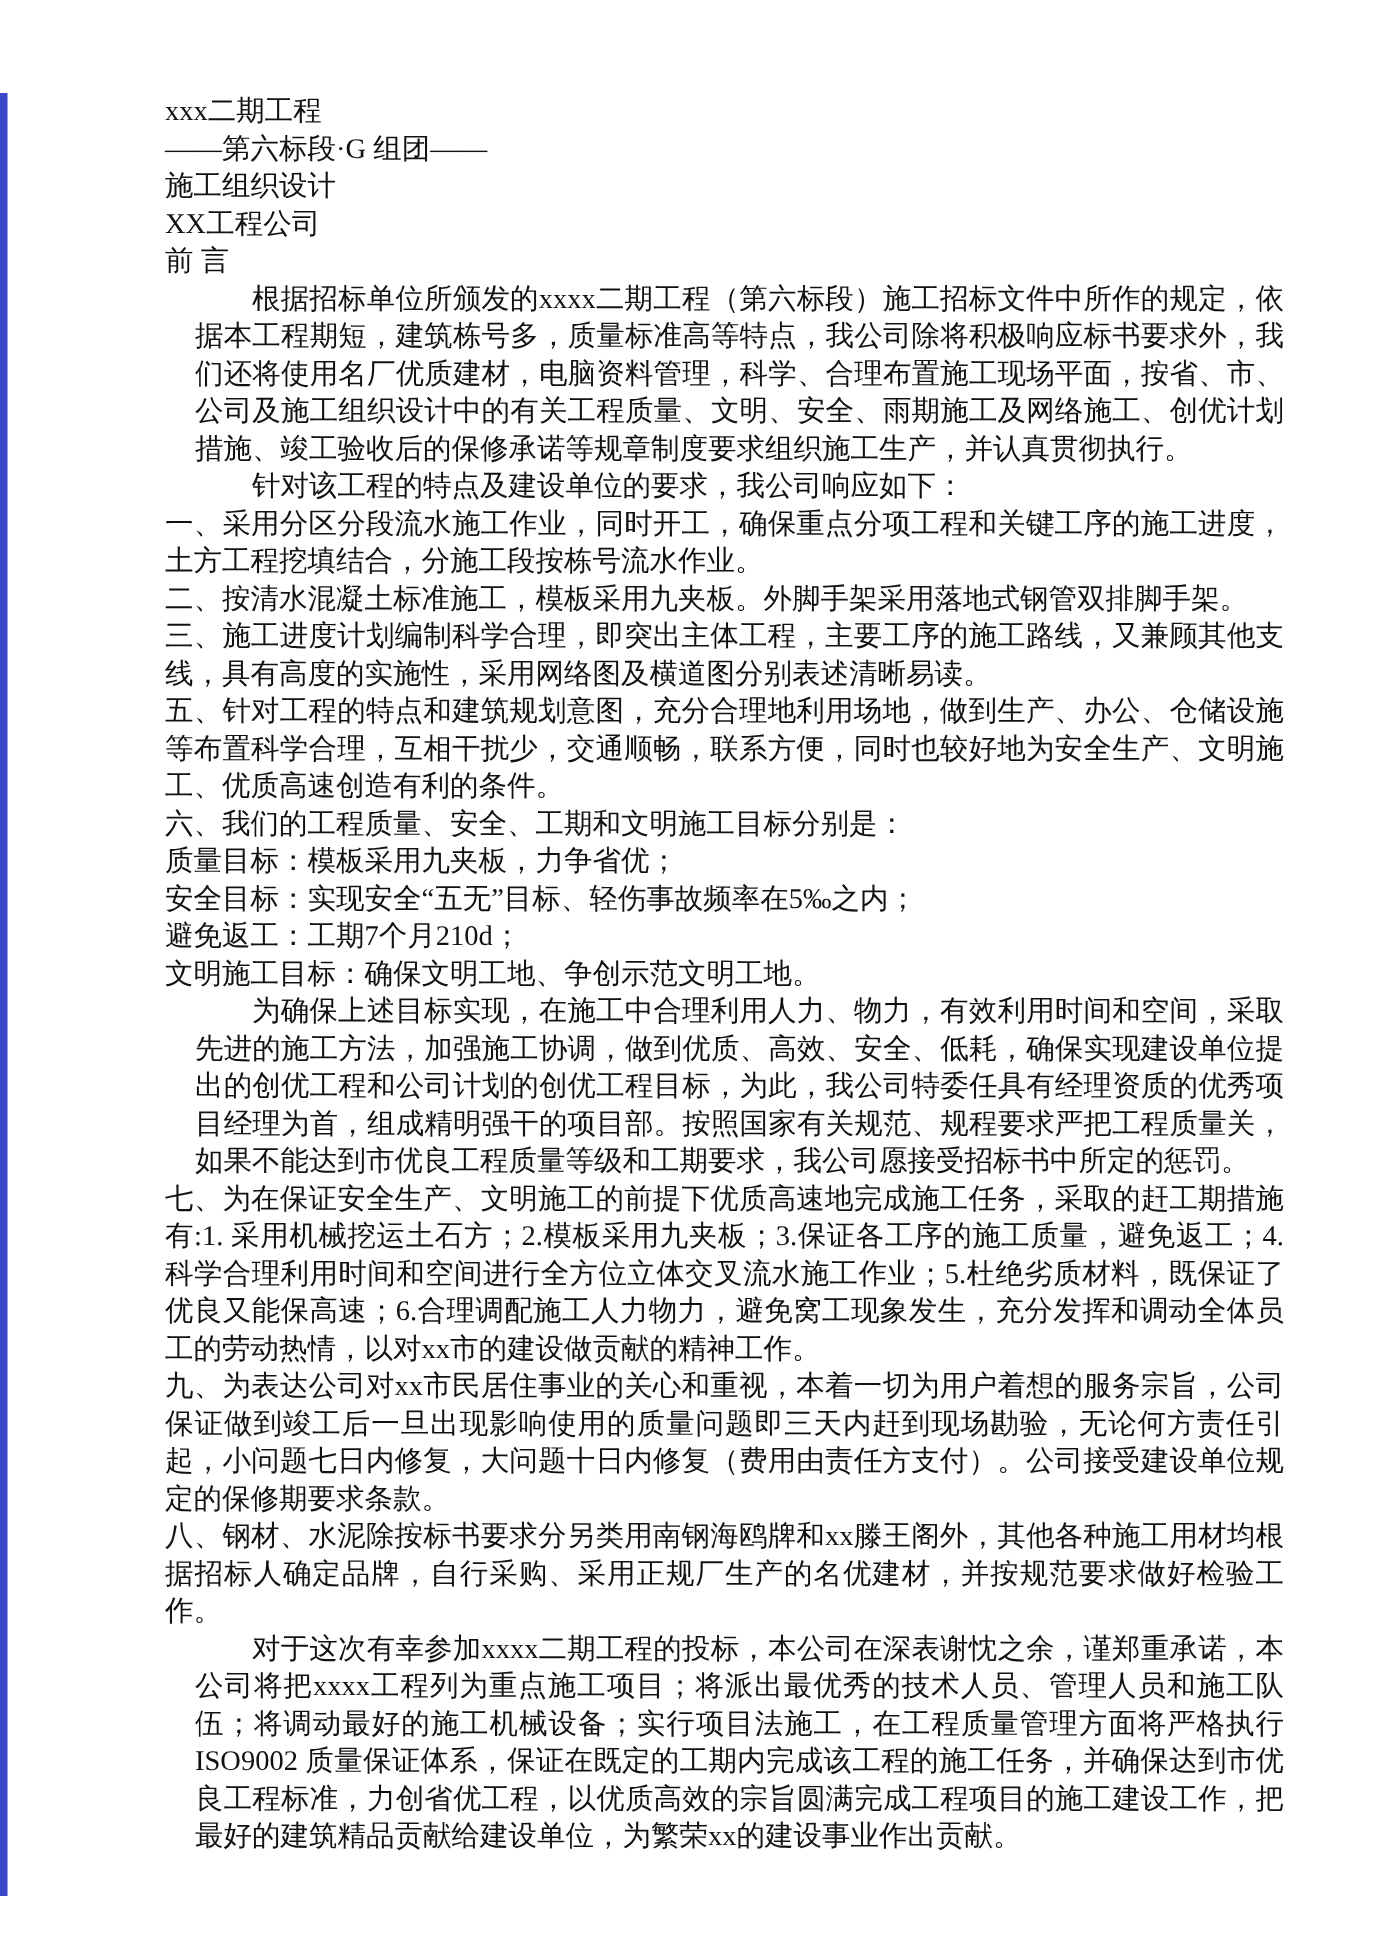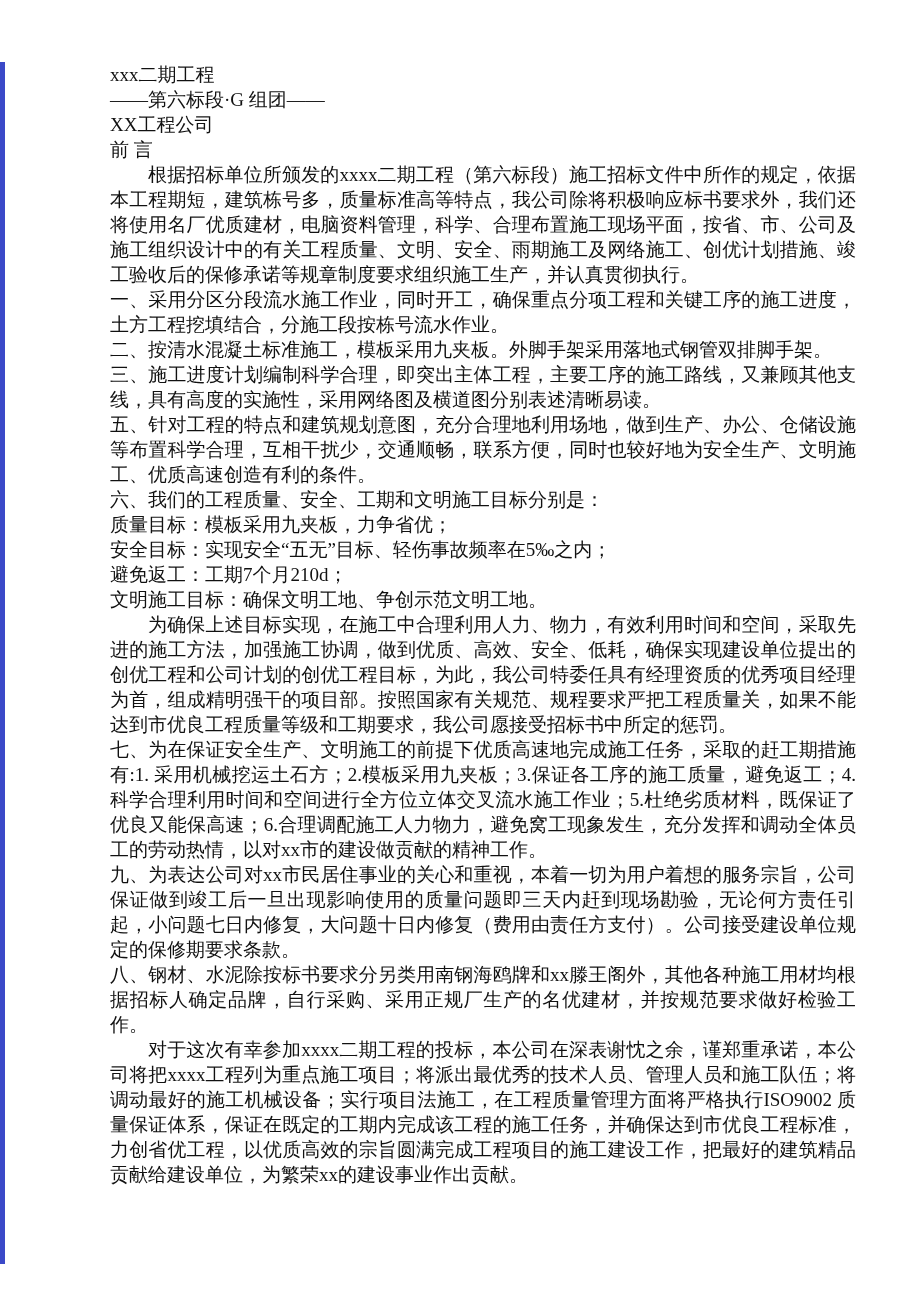--- a/index.html
+++ b/index.html
@@ -35,37 +35,40 @@
   .doc p {
     margin: 0;
     padding: 0;
     text-align: justify;
   }
   .doc p.hdr {
     text-align: left;
   }
   .doc p.indent {
     text-indent: 2em;
+    margin-left: 20px;
   }
 </style>
 </head>
 <body>
 
 <div class="page" style="color: rgb(17, 17, 17);">
 
   <div class="edge-bar" style="background: rgb(59, 73, 200);"></div>
 
   <div class="doc">
 
     <p class="hdr">xxx二期工程</p>
     <p class="hdr">——第六标段·G 组团——</p>
+    <p class="hdr">施工组织设计</p>
     <p class="hdr">XX工程公司</p>
     <p class="hdr">前  言</p>
 
     <p class="indent">根据招标单位所颁发的xxxx二期工程（第六标段）施工招标文件中所作的规定，依据本工程期短，建筑栋号多，质量标准高等特点，我公司除将积极响应标书要求外，我们还将使用名厂优质建材，电脑资料管理，科学、合理布置施工现场平面，按省、市、公司及施工组织设计中的有关工程质量、文明、安全、雨期施工及网络施工、创优计划措施、竣工验收后的保修承诺等规章制度要求组织施工生产，并认真贯彻执行。</p>
+    <p class="indent">针对该工程的特点及建设单位的要求，我公司响应如下：</p>
     <p>一、采用分区分段流水施工作业，同时开工，确保重点分项工程和关键工序的施工进度，土方工程挖填结合，分施工段按栋号流水作业。</p>
     <p>二、按清水混凝土标准施工，模板采用九夹板。外脚手架采用落地式钢管双排脚手架。</p>
     <p>三、施工进度计划编制科学合理，即突出主体工程，主要工序的施工路线，又兼顾其他支线，具有高度的实施性，采用网络图及横道图分别表述清晰易读。</p>
     <p>五、针对工程的特点和建筑规划意图，充分合理地利用场地，做到生产、办公、仓储设施等布置科学合理，互相干扰少，交通顺畅，联系方便，同时也较好地为安全生产、文明施工、优质高速创造有利的条件。</p>
     <p>六、我们的工程质量、安全、工期和文明施工目标分别是：</p>
     <p>质量目标：模板采用九夹板，力争省优；</p>
     <p>安全目标：实现安全“五无”目标、轻伤事故频率在5‰之内；</p>
     <p>避免返工：工期7个月210d；</p>
     <p>文明施工目标：确保文明工地、争创示范文明工地。</p>
     <p class="indent">为确保上述目标实现，在施工中合理利用人力、物力，有效利用时间和空间，采取先进的施工方法，加强施工协调，做到优质、高效、安全、低耗，确保实现建设单位提出的创优工程和公司计划的创优工程目标，为此，我公司特委任具有经理资质的优秀项目经理为首，组成精明强干的项目部。按照国家有关规范、规程要求严把工程质量关，如果不能达到市优良工程质量等级和工期要求，我公司愿接受招标书中所定的惩罚。</p>

